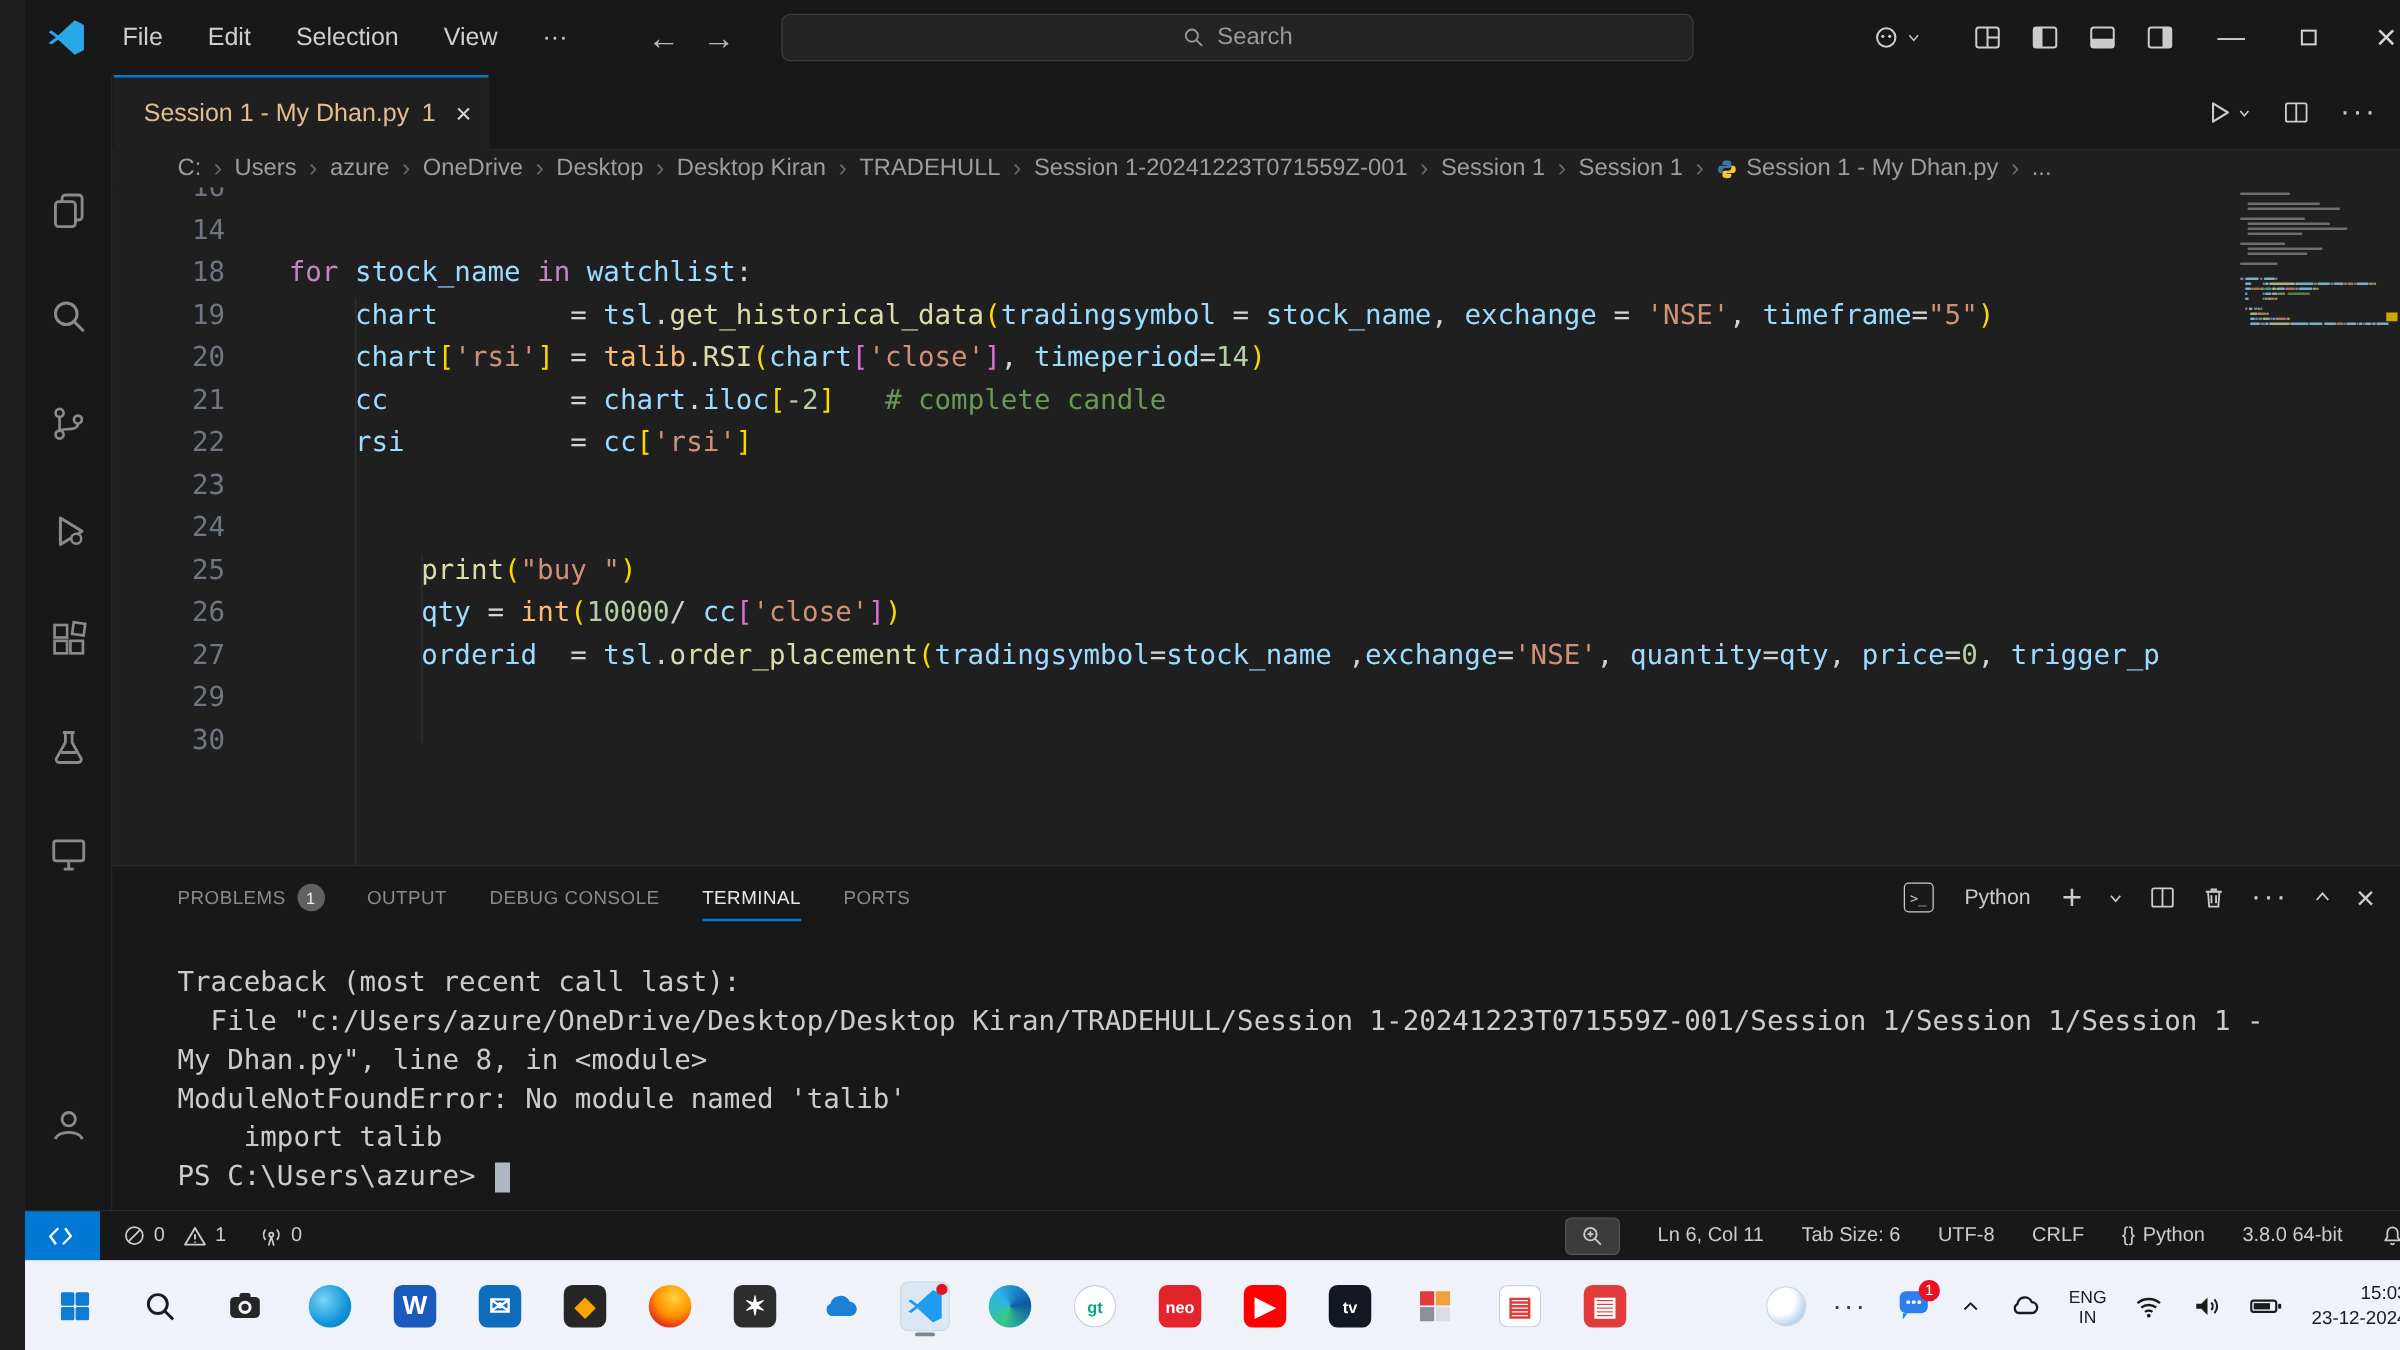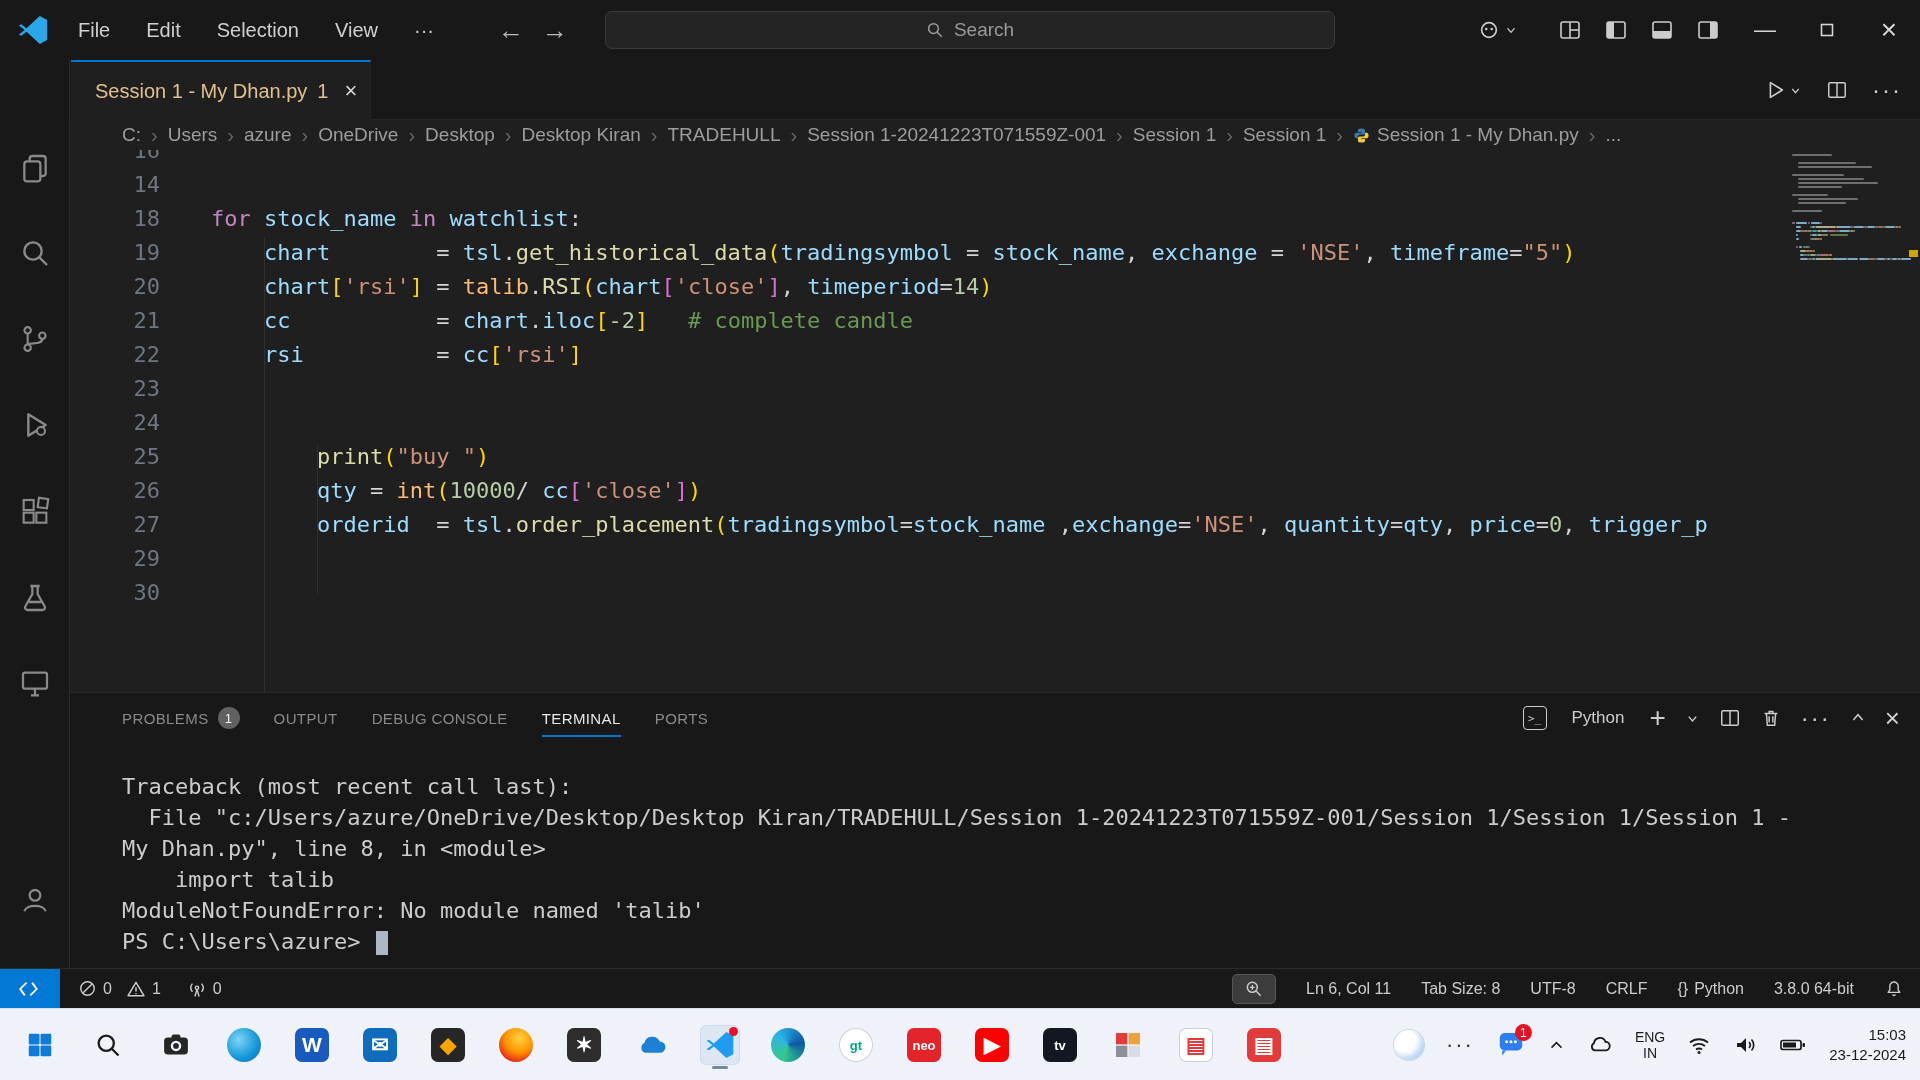--- a/index.html
+++ b/index.html
@@ -4,21 +4,21 @@
 <style>
   * { box-sizing: border-box; }
   html,body { margin:0; padding:0; }
   body {
     width:1920px; height:1080px; overflow:hidden;
     background:#1f1f1f;
     font-family:"Liberation Sans", sans-serif;
     -webkit-font-smoothing:antialiased;
     position:relative; color:#cccccc;
   }
-  #root { position:absolute; inset:0; }
+  #root { position:absolute; inset:0;margin-left:20px; }
 
   
   #titlebar { position:absolute; left:0; top:0; width:1920px; height:60px; background:#181818; }
   #vscode-logo { position:absolute; left:16px; top:13px; width:34px; height:34px; }
   #menubar { position:absolute; left:62px; top:0; height:60px; display:flex; align-items:center; gap:4px; }
   .menu-item { padding:6px 16px; font-size:20px; color:#cfcfcf; border-radius:6px; cursor:default; }
   #nav-arrows { position:absolute; left:498px; top:0; height:60px; display:flex; align-items:center; gap:18px; font-size:26px; color:#b9b9b9; }
   #searchbox {
     position:absolute; left:605px; top:11px; width:730px; height:38px;
     background:#242424; border:1px solid #3b3b3b; border-radius:7px;
@@ -512,22 +512,22 @@
       <span style="font-size:24px;letter-spacing:2px">···</span>
       <svg width="16" height="16" viewBox="0 0 24 24">
           <polyline points="5,15 12,7 19,15" fill="none" stroke="#cccccc" stroke-width="2.2"></polyline>
         </svg>
       <span style="font-size:26px">×</span>
     </div>
     <div id="terminal">
         <div class="term-row">Traceback (most recent call last):</div>
         <div class="term-row">  File "c:/Users/azure/OneDrive/Desktop/Desktop Kiran/TRADEHULL/Session 1-20241223T071559Z-001/Session 1/Session 1/Session 1 -</div>
         <div class="term-row">My Dhan.py", line 8, in &lt;module&gt;</div>
+        <div class="term-row">ModuleNotFoundError: No module named 'talib'</div>
         <div class="term-row">    import talib</div>
-        <div class="term-row">ModuleNotFoundError: No module named 'talib'</div>
         <div class="term-row"><span>PS C:\Users\azure&gt; </span><span id="term-cursor"></span></div>
       </div>
   </div>
 
   <div id="statusbar">
     <div id="remote-box">
       <svg width="22" height="22" viewBox="0 0 24 24">
           <path d="M9 5l-6 7 6 7M15 5l6 7-6 7" fill="none" stroke="#ffffff" stroke-width="2" transform="skewX(-8)"></path>
         </svg>
     </div>
@@ -557,21 +557,21 @@
     <div id="status-right">
       <span id="zoom-box">
         <svg width="20" height="20" viewBox="0 0 24 24">
             <circle cx="10" cy="10" r="6" fill="none" stroke="#cccccc" stroke-width="1.8"></circle>
             <line x1="14.5" y1="14.5" x2="20" y2="20" stroke="#cccccc" stroke-width="1.8"></line>
             <line x1="7.2" y1="10" x2="12.8" y2="10" stroke="#cccccc" stroke-width="1.6"></line>
             <line x1="10" y1="7.2" x2="10" y2="12.8" stroke="#cccccc" stroke-width="1.6"></line>
           </svg>
       </span>
       <span>Ln 6, Col 11</span>
-      <span>Tab Size: 8</span>
+      <span>Tab Size: 6</span>
       <span>UTF-8</span>
       <span>CRLF</span>
       <span class="st-item">
         <span>{}</span>
         <span>Python</span>
       </span>
       <span>3.8.0 64-bit</span>
       <svg width="20" height="20" viewBox="0 0 24 24">
           <path d="M12 3.5a5 5 0 00-5 5v4.5l-2 3h14l-2-3V8.5a5 5 0 00-5-5z" fill="none" stroke="#cccccc" stroke-width="1.7" stroke-linejoin="round"></path>
           <path d="M10.3 18.5a1.8 1.8 0 003.4 0" fill="none" stroke="#cccccc" stroke-width="1.7"></path>

